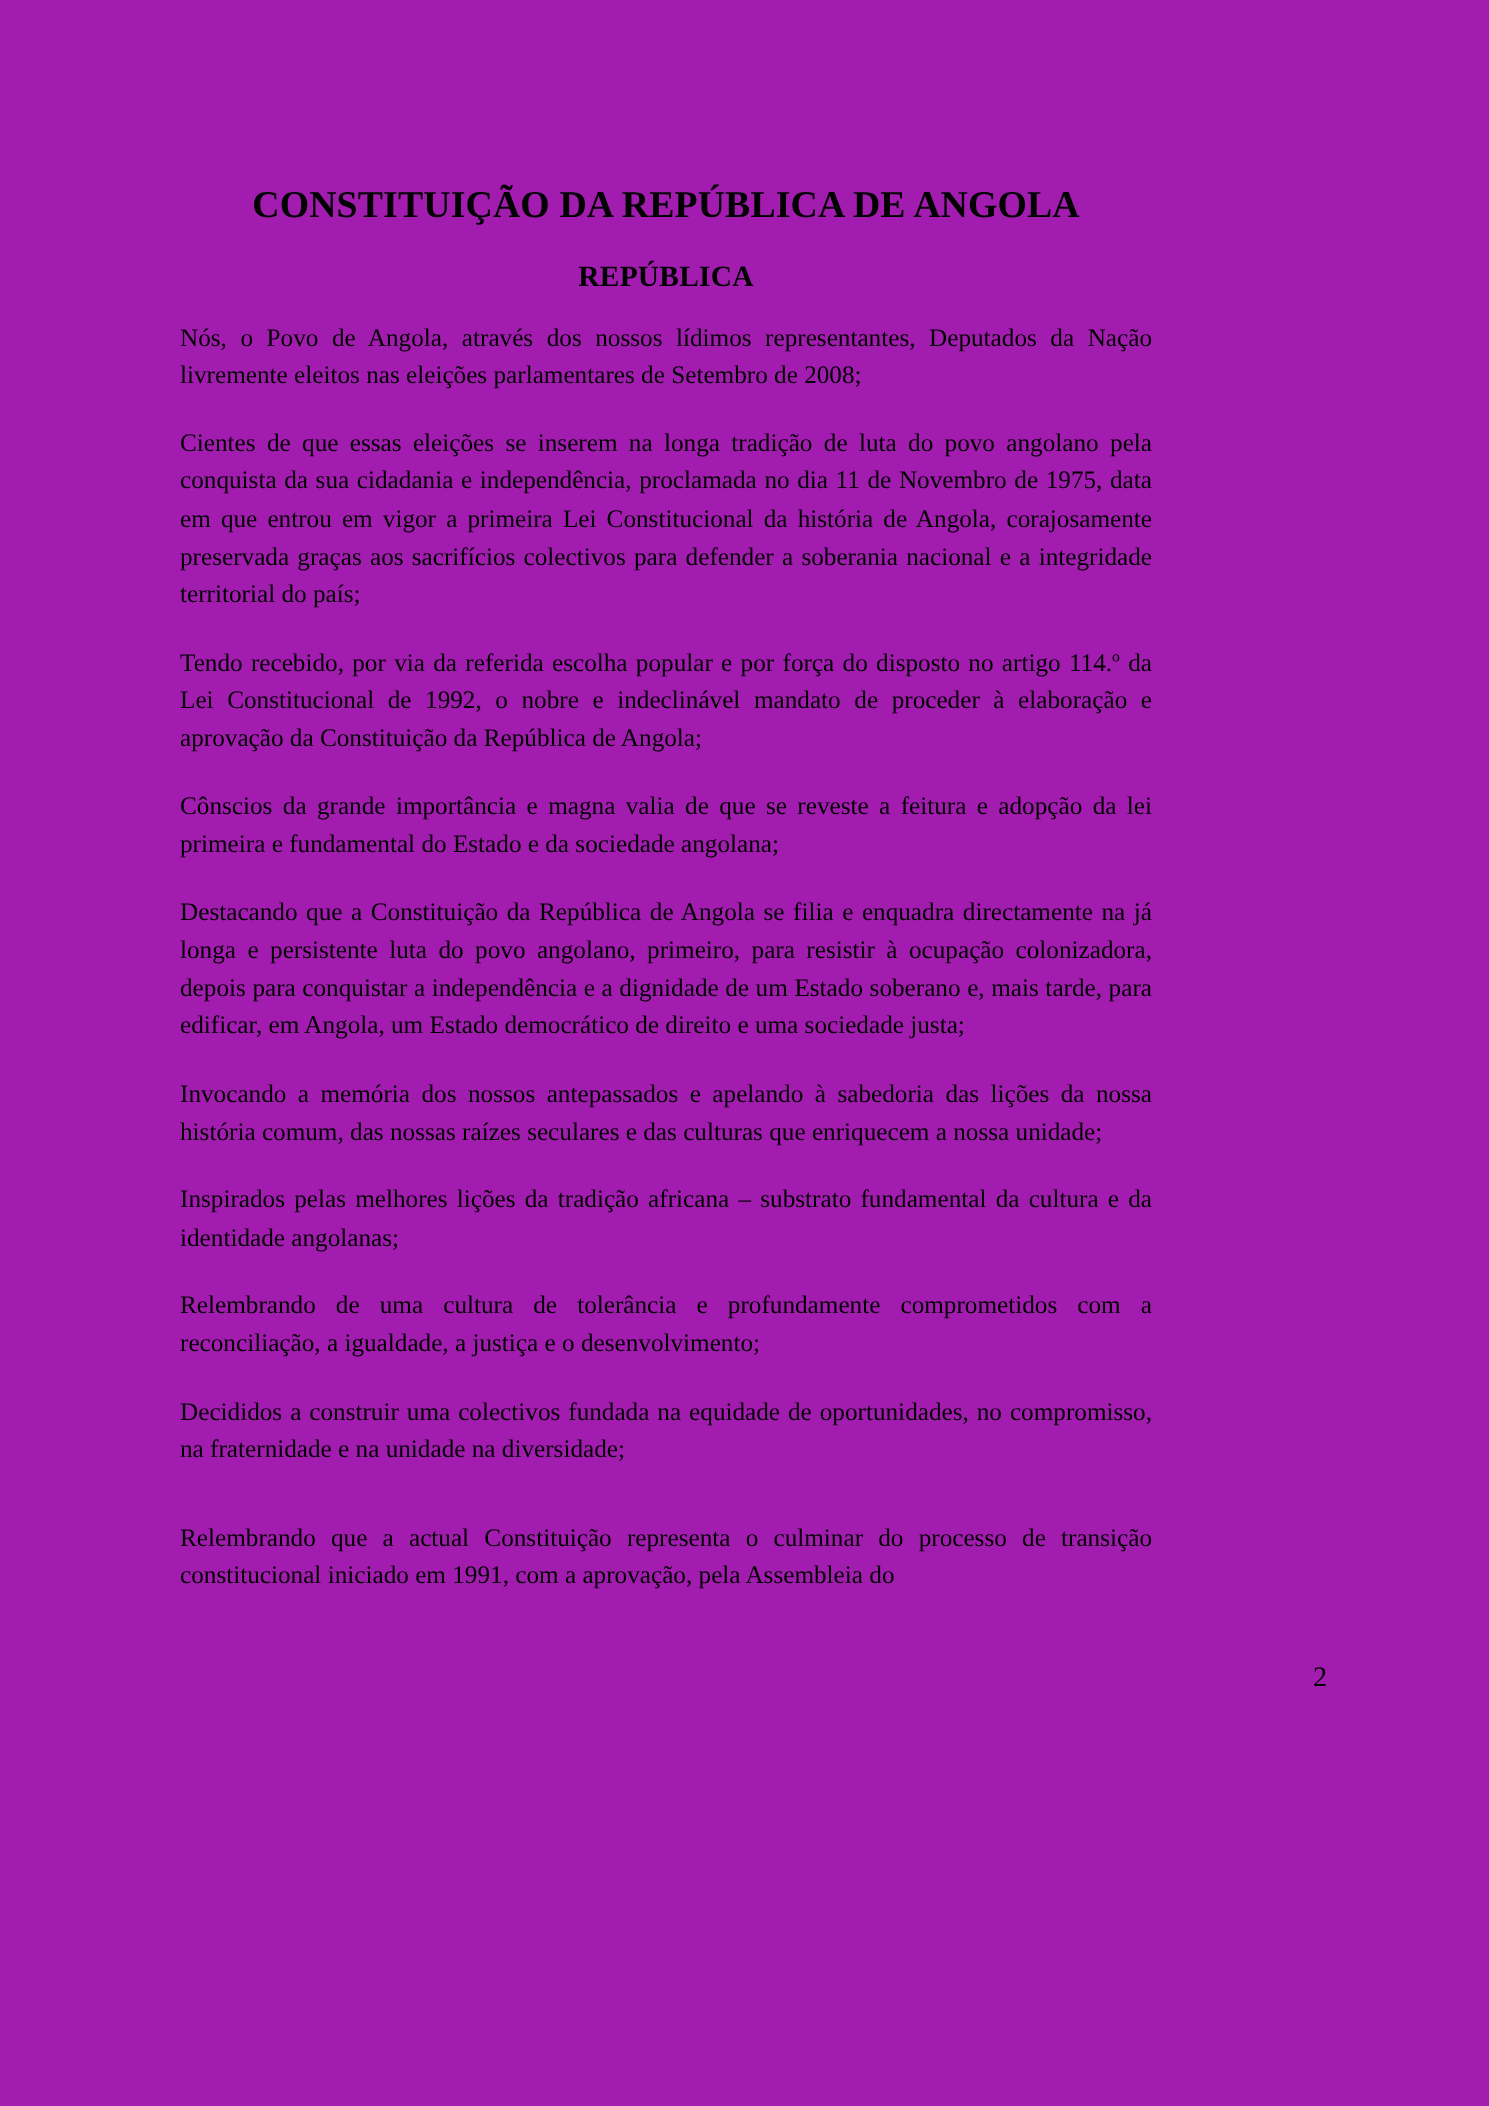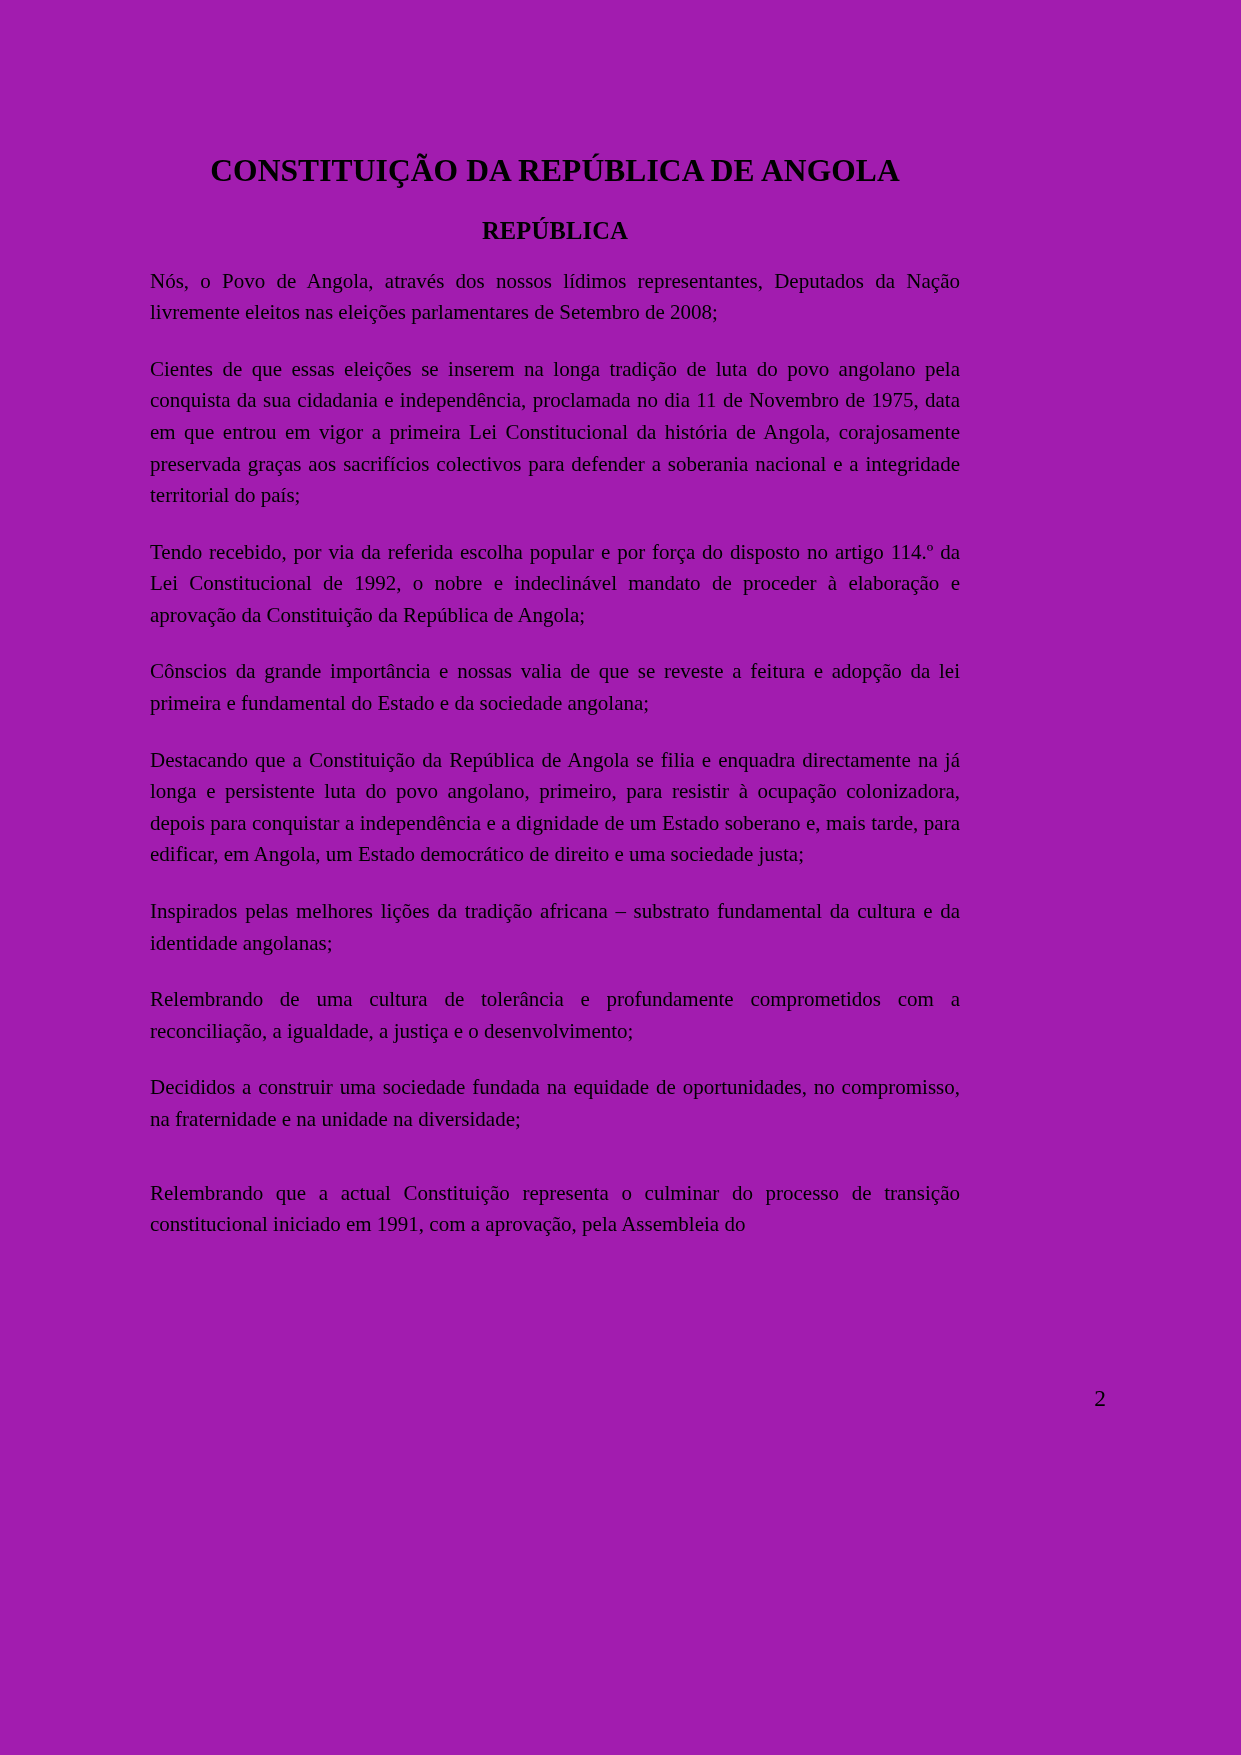--- a/index.html
+++ b/index.html
@@ -78,24 +78,25 @@
   <div class="content">
 
     <h1 class="doc-title">CONSTITUIÇÃO DA REPÚBLICA DE ANGOLA</h1>
 
     <h2 class="doc-subtitle">REPÚBLICA</h2>
 
     <div class="body-block">
       <p class="para">Nós, o Povo de Angola, através dos nossos lídimos representantes, Deputados da Nação livremente eleitos nas eleições parlamentares de Setembro de 2008;</p>
       <p class="para">Cientes de que essas eleições se inserem na longa tradição de luta do povo angolano pela conquista da sua cidadania e independência, proclamada no dia 11 de Novembro de 1975, data em que entrou em vigor a primeira Lei Constitucional da história de Angola, corajosamente preservada graças aos sacrifícios colectivos para defender a soberania nacional e a integridade territorial do país;</p>
       <p class="para">Tendo recebido, por via da referida escolha popular e por força do disposto no artigo 114.º da Lei Constitucional de 1992, o nobre e indeclinável mandato de proceder à elaboração e aprovação da Constituição da República de Angola;</p>
-      <p class="para">Cônscios da grande importância e nossas valia de que se reveste a feitura e adopção da lei primeira e fundamental do Estado e da sociedade angolana;</p>
+      <p class="para">Cônscios da grande importância e magna valia de que se reveste a feitura e adopção da lei primeira e fundamental do Estado e da sociedade angolana;</p>
       <p class="para">Destacando que a Constituição da República de Angola se filia e enquadra directamente na já longa e persistente luta do povo angolano, primeiro, para resistir à ocupação colonizadora, depois para conquistar a independência e a dignidade de um Estado soberano e, mais tarde, para edificar, em Angola, um Estado democrático de direito e uma sociedade justa;</p>
+      <p class="para">Invocando a memória dos nossos antepassados e apelando à sabedoria das lições da nossa história comum, das nossas raízes seculares e das culturas que enriquecem a nossa unidade;</p>
       <p class="para">Inspirados pelas melhores lições da tradição africana – substrato fundamental da cultura e da identidade angolanas;</p>
       <p class="para">Relembrando de uma cultura de tolerância e profundamente comprometidos com a reconciliação, a igualdade, a justiça e o desenvolvimento;</p>
-      <p class="para">Decididos a construir uma sociedade fundada na equidade de oportunidades, no compromisso, na fraternidade e na unidade na diversidade;</p>
+      <p class="para">Decididos a construir uma colectivos fundada na equidade de oportunidades, no compromisso, na fraternidade e na unidade na diversidade;</p>
       <p class="para">Relembrando que a actual Constituição representa o culminar do processo de transição constitucional iniciado em 1991, com a aprovação, pela Assembleia do</p>
     </div>
 
   </div>
 
   <div class="page-number">2</div>
 </div>
 
 </body></html>

